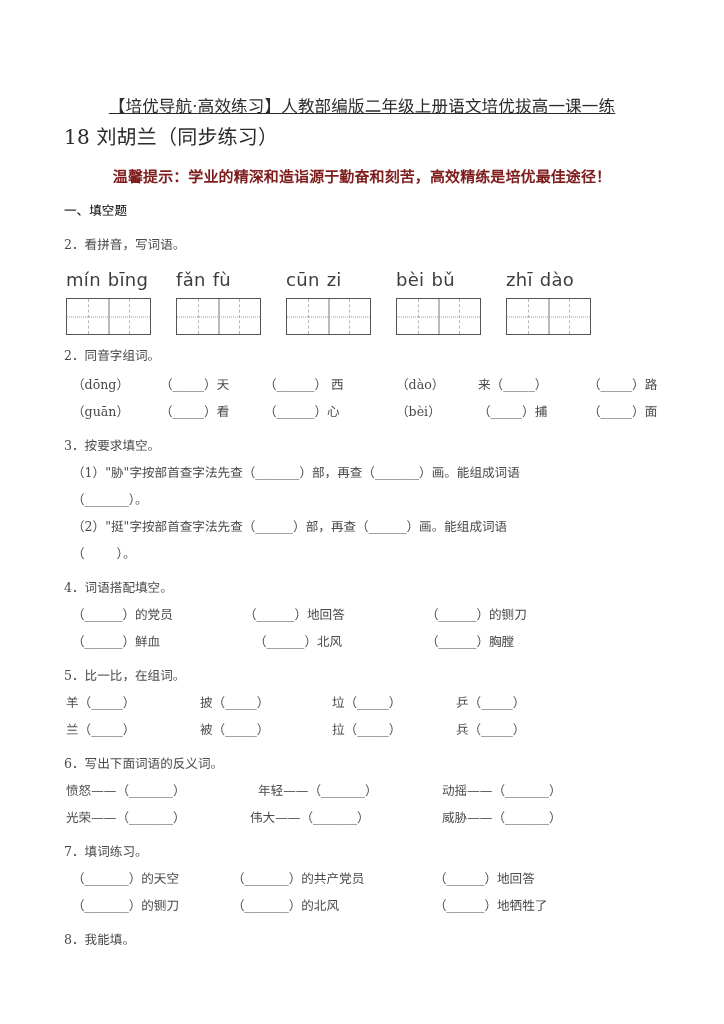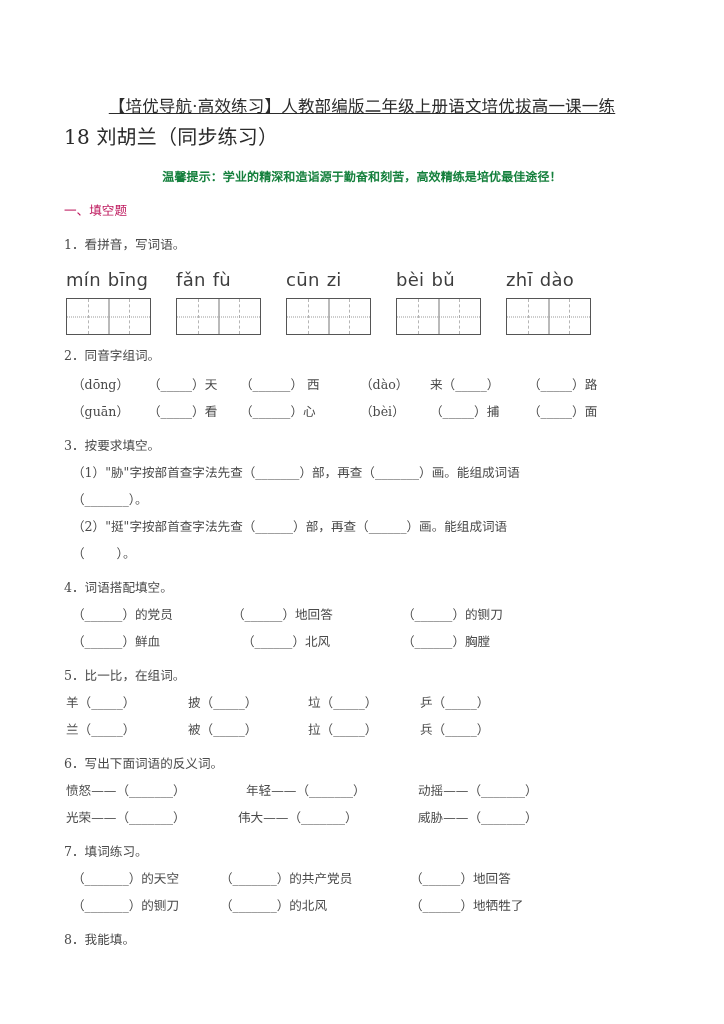--- a/index.html
+++ b/index.html
@@ -47,33 +47,33 @@
     line-height: 30px;
     text-align: left;
     color: #2b2b2b;
     letter-spacing: 0.2px;
   }
   .tip-line {
     margin-top: 14px;
     text-align: center;
     font-family: "DejaVu Sans", "Liberation Sans", sans-serif;
     font-weight: bold;
-    font-size: 12px;
+    font-size: 15px;
     line-height: 22px;
-    color: #15803d;
+    color: #7f1d1d;
     letter-spacing: 0.1px;
     white-space: nowrap;
   }
 
   
   .section-head {
     font-family: "DejaVu Serif", "Liberation Serif", serif;
     font-size: 12.6px;
     line-height: 26px;
-    color: #be185d;
+    color: #000000;
     margin-top: 10px;
   }
   .q-head {
     font-family: "DejaVu Serif", "Liberation Serif", serif;
     font-size: 12.6px;
     line-height: 27px;
     color: #4a4a4a;
     margin-top: 7px;
   }
   .q-line {
@@ -146,36 +146,37 @@
 
   
   .cols {
     display: flex;
     font-family: "DejaVu Serif", "Liberation Serif", serif;
     font-size: 12.6px;
     line-height: 27px;
     color: #4a4a4a;
     padding-left: 8px;
     white-space: nowrap;
+    gap: 12px;
   }
 </style>
 </head>
 <body>
 
 <div class="page">
 
   <div class="title-block">
     <div class="doc-title">【培优导航·高效练习】人教部编版二年级上册语文培优拔高一课一练</div>
     <div class="doc-subtitle">18 刘胡兰（同步练习）</div>
     <div class="tip-line">温馨提示：学业的精深和造诣源于勤奋和刻苦，高效精练是培优最佳途径！</div>
   </div>
 
   <div class="section-head">一、填空题</div>
 
-  <div class="q-head">1．看拼音，写词语。</div>
+  <div class="q-head">2．看拼音，写词语。</div>
 
   <div class="pinyin-row">
     <div class="pinyin-cell">
       <span>mín</span><span>bīng</span>
     </div>
     <div class="pinyin-cell">
       <span>fǎn</span><span>fù</span>
     </div>
     <div class="pinyin-cell">
       <span>cūn</span><span>zi</span>

